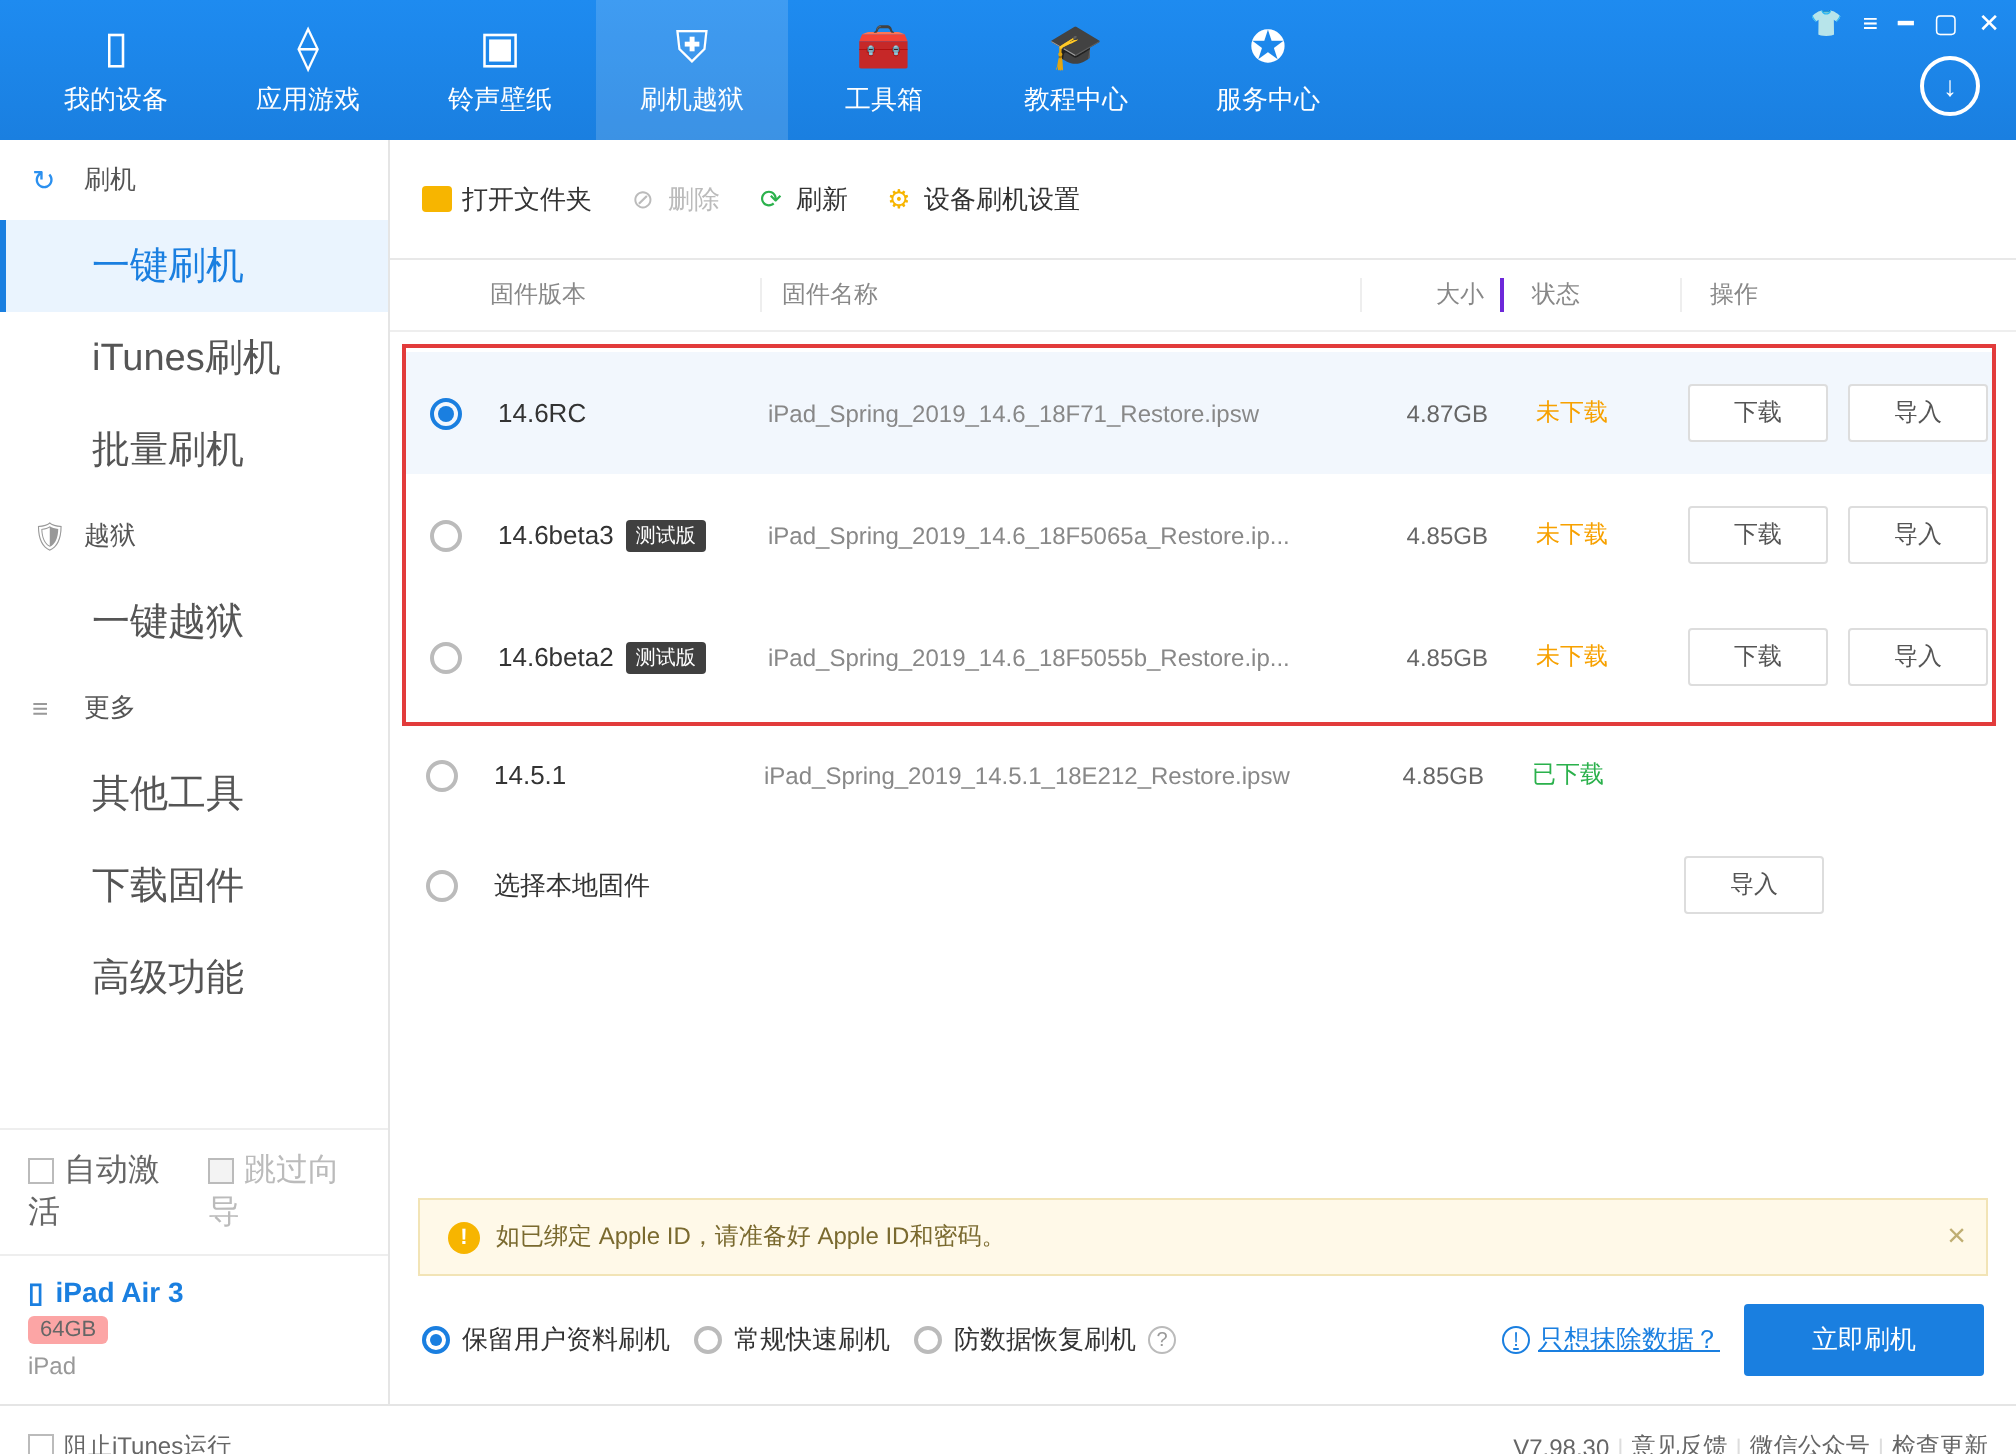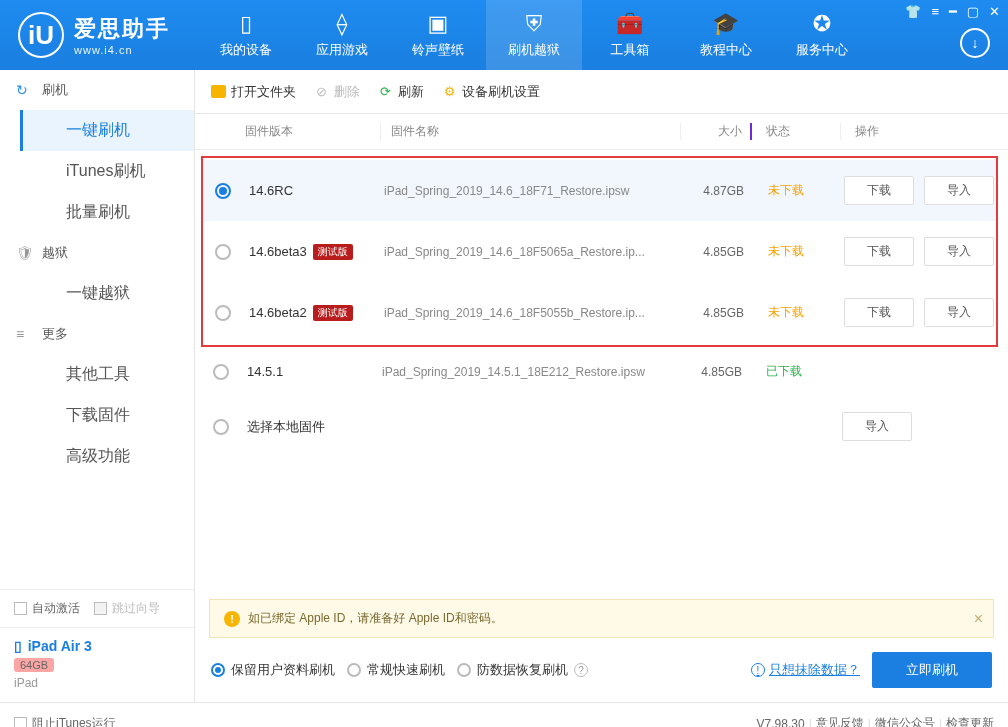--- a/index.html
+++ b/index.html
@@ -20,55 +20,55 @@
 
 .body { display: flex; height: 632px; }
 
 .sidebar { width: 195px; border-right: 1px solid #e5e5e5; display: flex; flex-direction: column; }
 .conn-status { padding: 14px 16px; font-size: 12px; border-bottom: 1px solid #eee; }
 .conn-status b { font-weight: bold; }
 .side-list { flex: 1; overflow: auto; }
 .side-group { display: flex; align-items: center; padding: 11px 16px; cursor: pointer; color: #555; }
 .side-group .gicon { width: 18px; margin-right: 8px; font-size: 14px; color: #2b90ef; }
 .side-group.gray .gicon { color: #999; }
-.side-sub { padding: 10px 16px 10px 46px; cursor: pointer; color: #555; font-size: 16px; margin-left: 20px; }
+.side-sub { padding: 10px 16px 10px 46px; cursor: pointer; color: #555; font-size: 19px; }
 .side-sub.active { background: #eaf4fe; color: #1a7fe0; border-left: 3px solid #1a7fe0; padding-left: 43px; }
 .sidebar-bottom { border-top: 1px solid #eee; }
-.sb-row { padding: 10px 14px; display: flex; align-items: center; gap: 14px; font-size: 12px; color: #666; border-top: 1px solid #f0f0f0; }
+.sb-row { padding: 10px 14px; display: flex; align-items: center; gap: 14px; font-size: 16px; color: #666; border-top: 1px solid #f0f0f0; }
 .sb-row:first-child { border-top: none; }
 .chk { width: 13px; height: 13px; border: 1px solid #bbb; display: inline-block; vertical-align: middle; margin-right: 5px; }
 .chk.dis { background: #f3f3f3; }
 .device { padding: 10px 14px 12px; border-top: 1px solid #eee; }
 .dev-name { color: #1a7fe0; font-weight: bold; font-size: 14px; display: flex; align-items: center; gap: 6px; }
 .dev-cap { display: inline-block; background: #fca5a5; border-radius: 3px; padding: 1px 6px; font-size: 11px; color: #666; margin-top: 4px; }
 .dev-type { color: #999; font-size: 12px; margin-top: 4px; }
 
 .main { flex: 1; display: flex; flex-direction: column; }
-.toolbar { height: 44px; display: flex; align-items: center; padding: 0 16px; border-bottom: 1px solid #e8e8e8; gap: 18px; font-size: 13px; }
+.toolbar { height: 60px; display: flex; align-items: center; padding: 0 16px; border-bottom: 1px solid #e8e8e8; gap: 18px; font-size: 13px; }
 .tb-item { display: flex; align-items: center; gap: 5px; cursor: pointer; }
 .tb-item.dis { color: #bbb; }
 .tb-ico { width: 15px; height: 15px; display: inline-flex; align-items: center; justify-content: center; }
 .folder-ico { width: 15px; height: 13px; background: #f7b500; border-radius: 2px; }
 
 .thead { display: flex; height: 36px; align-items: center; padding-left: 50px; border-bottom: 1px solid #eee; color: #888; font-size: 12px; }
 .col-ver { width: 135px; }
 .col-name { border-left: 1px solid #eee; padding-left: 10px; width: 300px; }
 .col-size { width: 70px; text-align: right; padding-right: 8px; border-left: 1px solid #eee; }
 .col-status { width: 90px; padding-left: 14px; border-left: 2px solid #6d28d9; }
 .col-op { padding-left: 14px; border-left: 1px solid #eee; }
 
 .list { flex: 1; padding: 6px 10px 6px 6px; overflow: auto; }
 .redbox { border: 2px solid #e23b3b; padding: 2px 0; }
 .row { display: flex; align-items: center; padding: 16px 0 16px 12px; }
 .row.sel { background: #f2f7fd; }
 .radio { width: 16px; height: 16px; border: 2px solid #bbb; border-radius: 50%; margin-right: 18px; display: inline-flex; align-items: center; justify-content: center; }
 .radio.active { border-color: #1a7fe0; }
 .radio.active::after { content: ""; width: 8px; height: 8px; background: #1a7fe0; border-radius: 50%; }
 .rv { width: 135px; display: flex; align-items: center; gap: 6px; }
-.badge { background: #b91c1c; color: #fff; font-size: 10px; padding: 1px 5px; border-radius: 2px; }
+.badge { background: #404040; color: #fff; font-size: 10px; padding: 1px 5px; border-radius: 2px; }
 .rn { width: 300px; color: #888; font-size: 12px; white-space: nowrap; overflow: hidden; text-overflow: ellipsis; }
 .rs { width: 70px; text-align: right; color: #666; font-size: 12px; padding-right: 10px; }
 .rst { width: 90px; padding-left: 14px; font-size: 12px; }
 .rst.not { color: #f7a100; }
 .rst.done { color: #2bb14c; }
 .rbtns { display: flex; gap: 10px; }
 .btn { border: 1px solid #ddd; background: #fff; padding: 5px 22px; font-size: 12px; cursor: pointer; border-radius: 2px; color: #555; }
 
 .notice { margin: 0 14px; background: #fff9e8; border: 1px solid #f2e4b6; padding: 10px 14px; display: flex; align-items: center; gap: 8px; font-size: 12px; color: #7a6a2f; position: relative; }
 .notice .warn { width: 16px; height: 16px; background: #f7b500; border-radius: 50%; color: #fff; display: flex; align-items: center; justify-content: center; font-size: 11px; font-weight: bold; }
@@ -84,27 +84,20 @@
 
 .statusbar { height: 42px; border-top: 1px solid #e5e5e5; display: flex; align-items: center; padding: 0 14px; font-size: 12px; color: #666; gap: 14px; }
 .statusbar .sep { color: #ddd; }
 .statusbar .right { margin-left: auto; display: flex; gap: 4px; align-items: center; }
 .help { width: 14px; height: 14px; border: 1px solid #bbb; border-radius: 50%; display: inline-flex; align-items: center; justify-content: center; font-size: 10px; color: #999; }
 </style>
 </head>
 <body>
 
 <div class="header">
-  <div class="logo">
-    <div class="logo-icon">iU</div>
-    <div class="logo-text">
-      <div class="logo-title">爱思助手</div>
-      <div class="logo-sub">www.i4.cn</div>
-    </div>
-  </div>
   <div class="nav">
     <div class="nav-item">
         <span class="nav-icon">▯</span>
         <span>我的设备</span>
       </div>
     <div class="nav-item">
         <span class="nav-icon">⟠</span>
         <span>应用游戏</span>
       </div>
     <div class="nav-item">

